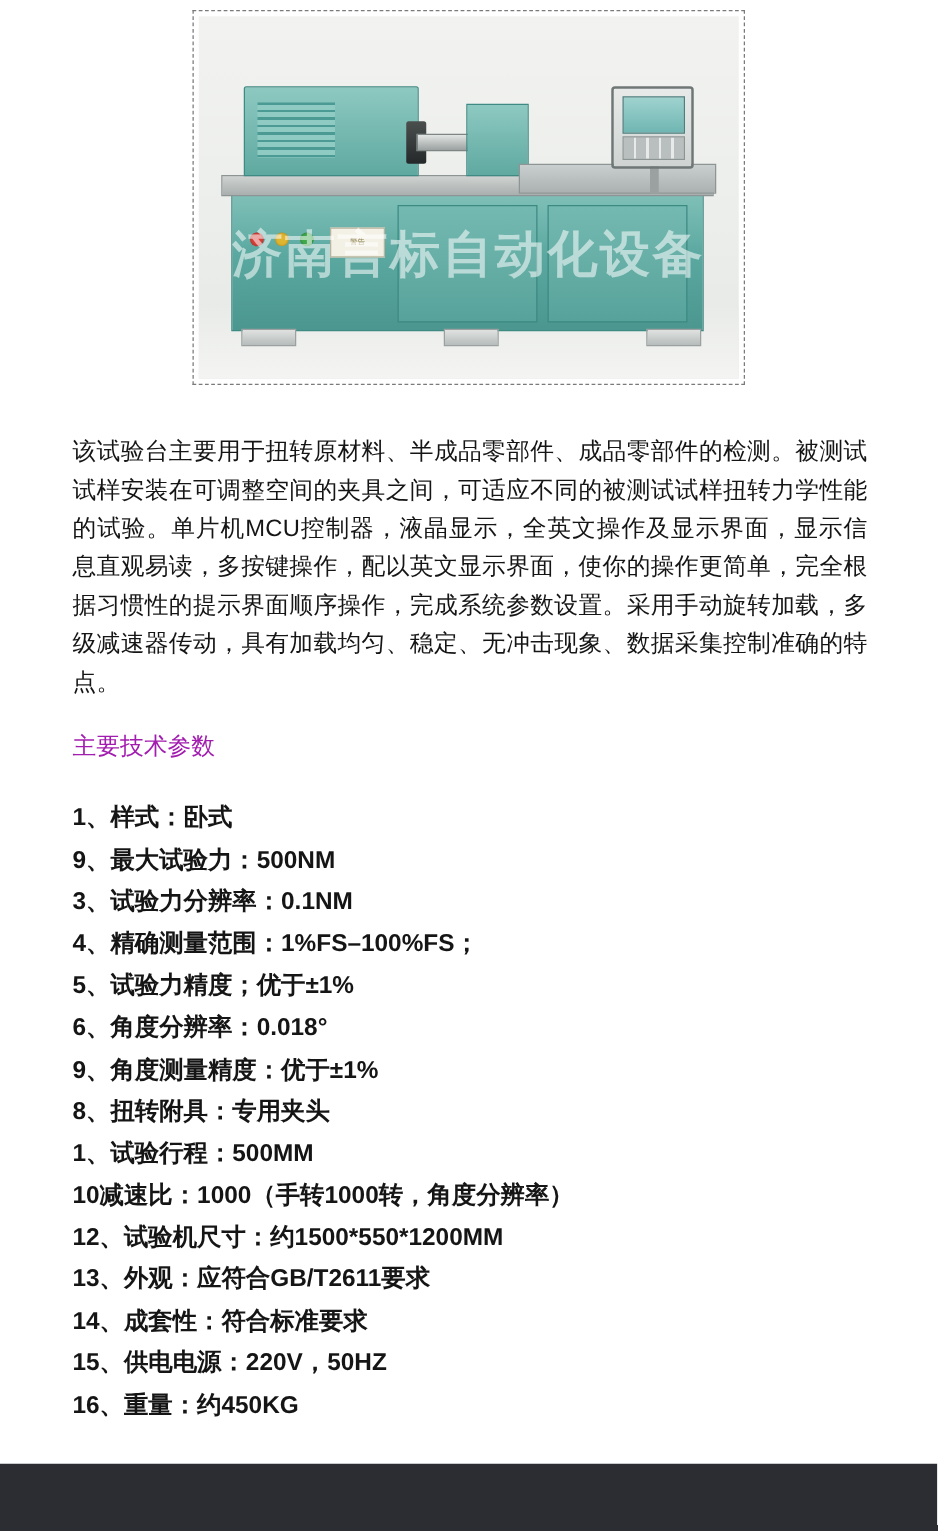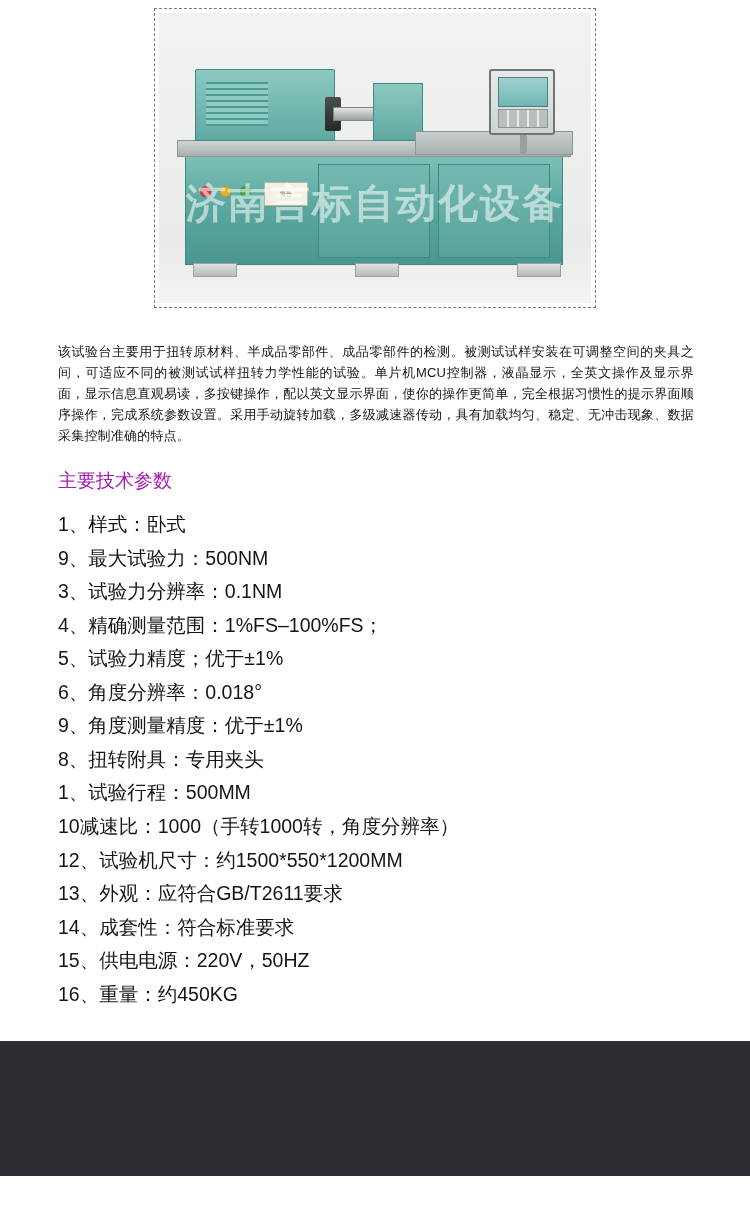--- a/index.html
+++ b/index.html
@@ -216,35 +216,36 @@
     letter-spacing: 2px;
     white-space: nowrap;
     pointer-events: none;
   }
 
   
   .content {
     padding: 20px 56px 0 58px;
   }
   .intro {
-    font-size: 13px;
+    font-size: 19px;
     line-height: 1.62;
     text-align: justify;
     color: #151515;
     letter-spacing: 0.2px;
   }
   .section-title {
     margin-top: 22px;
     font-size: 19px;
     color: #a21caf;
   }
   .spec-list {
-    margin: 14px 0 0 0;
+    margin: 28px 0 0 0;
     padding: 0;
     list-style: none;
+    font-weight: bold;
   }
   .spec-list li {
     font-size: 19.5px;
     line-height: 1.72;
     color: #151515;
     white-space: nowrap;
   }
 
   
   .banner {

